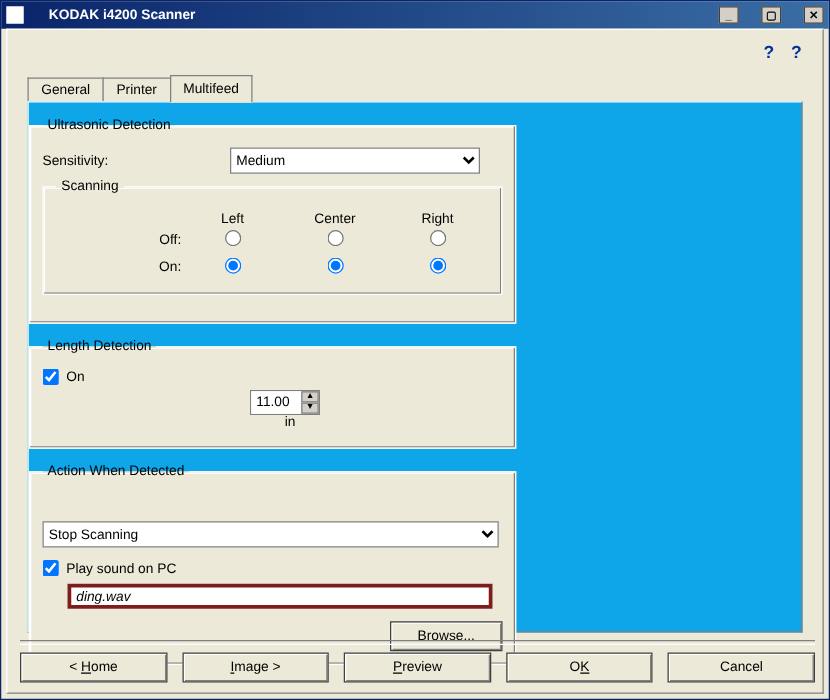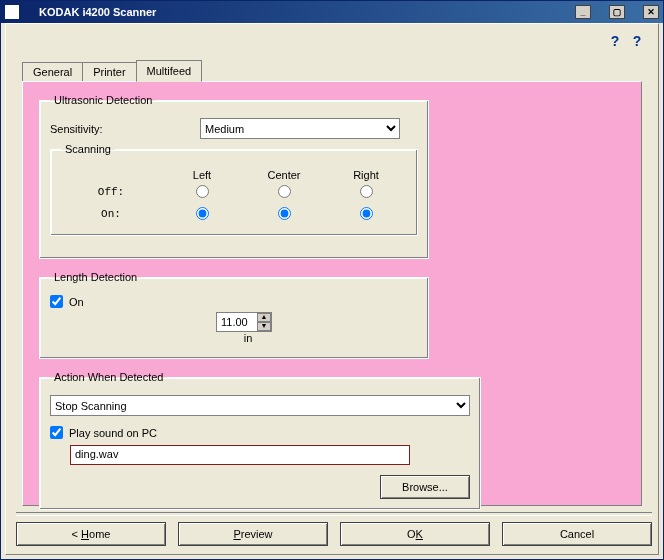--- a/index.html
+++ b/index.html
@@ -8,41 +8,41 @@
   .titlebar { height: 22px; background: linear-gradient(to right, #0a246a, #3a6ea5); color: #fff; display: flex; align-items: center; padding: 0 4px; font-weight: bold; gap: 16px; }
   .titlebar .icon { width: 14px; height: 14px; background: #fff; margin-right: 4px; display: inline-block; }
   .titlebar .spacer { flex: 1; }
   .titlebar .winbtn { width: 16px; height: 14px; background: #d4d0c8; border: 1px solid #404040; margin-left: 2px; display: inline-flex; align-items: center; justify-content: center; color: #000; font-size: 9px; font-weight: bold; }
   .content { position: absolute; top: 22px; left: 4px; right: 4px; bottom: 4px; background: #ece9d8; border: 1px solid #fff; border-right-color: #808080; border-bottom-color: #808080; }
   .help-icons { position: absolute; top: 6px; right: 12px; display: flex; gap: 4px; }
   .help-icons .hi { width: 18px; height: 22px; border-radius: 2px; display: inline-flex; align-items: center; justify-content: center; font-size: 14px; font-weight: bold; color: #003399; }
   .tabs { position: absolute; top: 36px; left: 16px; display: flex; align-items: flex-end; }
   .tab { border: 1px solid #808080; border-bottom: none; padding: 3px 10px; background: #ece9d8; position: relative; margin-right: -1px; }
   .tab.active { background: #ece9d8; border-bottom: 1px solid #ece9d8; z-index: 2; margin-bottom: -1px; padding-top: 4px; padding-bottom: 4px; }
-  .tabpage { position: absolute; top: 57px; left: 16px; right: 16px; bottom: 48px; border: 1px solid #808080; border-top-color: #fff; border-left-color: #fff; background: #f9a8d4; padding: 12px 16px; }
+  .tabpage { position: absolute; top: 57px; left: 16px; right: 16px; bottom: 48px; border: 1px solid #808080; border-top-color: #fff; border-left-color: #fff; background: #0ea5e9; padding: 12px 0; }
   fieldset { border: 1px solid #808080; border-radius: 0; margin: 0 0 12px 0; padding: 8px 10px 10px 10px; background: #ece9d8; position: relative; }
   fieldset { border-top-color: #808080; border-left-color: #808080; border-right-color: #fff; border-bottom-color: #fff; box-shadow: inset -1px -1px 0 #808080, inset 1px 1px 0 #fff; }
   fieldset { border: 1px groove #fff; }
   legend { padding: 0 4px; color: #000; }
   .row { display: flex; align-items: center; margin: 4px 0; }
   .lbl { width: 150px; }
   select { height: 21px; background: #fff; border: 1px solid #808080; font-size: 11px; }
   select.wide { width: 200px; }
   .sensors-head { display: grid; grid-template-columns: 100px 1fr 1fr 1fr; text-align: center; margin-top: 6px; }
   .sensors-row { display: grid; grid-template-columns: 100px 1fr 1fr 1fr; align-items: center; text-align: center; height: 22px; }
-  .sensors-row .rl { text-align: center; font-family: Liberation Mono, monospace; }
+  .sensors-row .rl { text-align: right; }
   input[type=radio] { margin: 0; }
   input[type=checkbox] { margin: 0 6px 0 0; vertical-align: middle; }
   .spinbox { display: inline-flex; align-items: center; border: 1px solid #808080; background: #fff; height: 20px; }
   .spinbox input { width: 40px; border: none; height: 18px; padding: 0 4px; font-size: 11px; text-align: left; }
   .spinbox .spbtns { display: flex; flex-direction: column; }
   .spinbox .sp { width: 14px; height: 9px; background: #d4d0c8; border: 1px solid #808080; font-size: 7px; line-height: 6px; text-align: center; }
   .unit { margin-left: 8px; }
-  .action-select { width: 420px; height: 21px; }
-  .soundbox { width: 340px; height: 20px; background: #fff; border: 1px solid #7f1d1d; padding: 2px 4px; margin-left: 20px; margin-top: 6px; }
+  .action-select { width: 365px; height: 21px; margin-top: 22px; }
+  .soundbox { width: 340px; height: 20px; background: #fff; border: 3px solid #7f1d1d; padding: 2px 4px; margin-left: 20px; margin-top: 6px; font-style: italic; }
   .btn { height: 24px; min-width: 90px; background: #ece9d8; border: 1px solid #404040; box-shadow: inset 1px 1px 0 #fff, inset -1px -1px 0 #808080; display: inline-flex; align-items: center; justify-content: center; cursor: default; }
   .btn.small { min-width: 90px; }
   .browse-wrap { display: flex; justify-content: flex-end; margin-top: 10px; margin-right: 0px; }
   .bottom-bar { position: absolute; left: 10px; right: 6px; bottom: 8px; text-align: right; }
   .bottom-sep { height: 4px; border-top: 1px solid #808080; border-bottom: 1px solid #fff; margin-bottom: 6px; }
   .bottom-buttons { display: flex; gap: 12px; }
   .bottom-buttons .btn { flex: 1; min-width: 0; height: 24px; }
   .underline-letter { text-decoration: underline; }
   .mult-wrap { width: 390px; }
   .ud-sens { width: 100%; }
@@ -147,20 +147,23 @@
       </div>
     </div>
 
     <div class="bottom-bar">
       <div class="bottom-sep"></div>
       <div class="bottom-buttons">
         <div class="btn">
             <span>&lt; <span class="underline-letter">H</span>ome</span>
           </div>
         <div class="btn">
+            <span><span class="underline-letter">I</span>mage &gt;</span>
+          </div>
+        <div class="btn">
             <span><span class="underline-letter">P</span>review</span>
           </div>
         <div class="btn">
             <span>O<span class="underline-letter">K</span></span>
           </div>
         <div class="btn">Cancel</div>
       </div>
     </div>
 
   </div>

